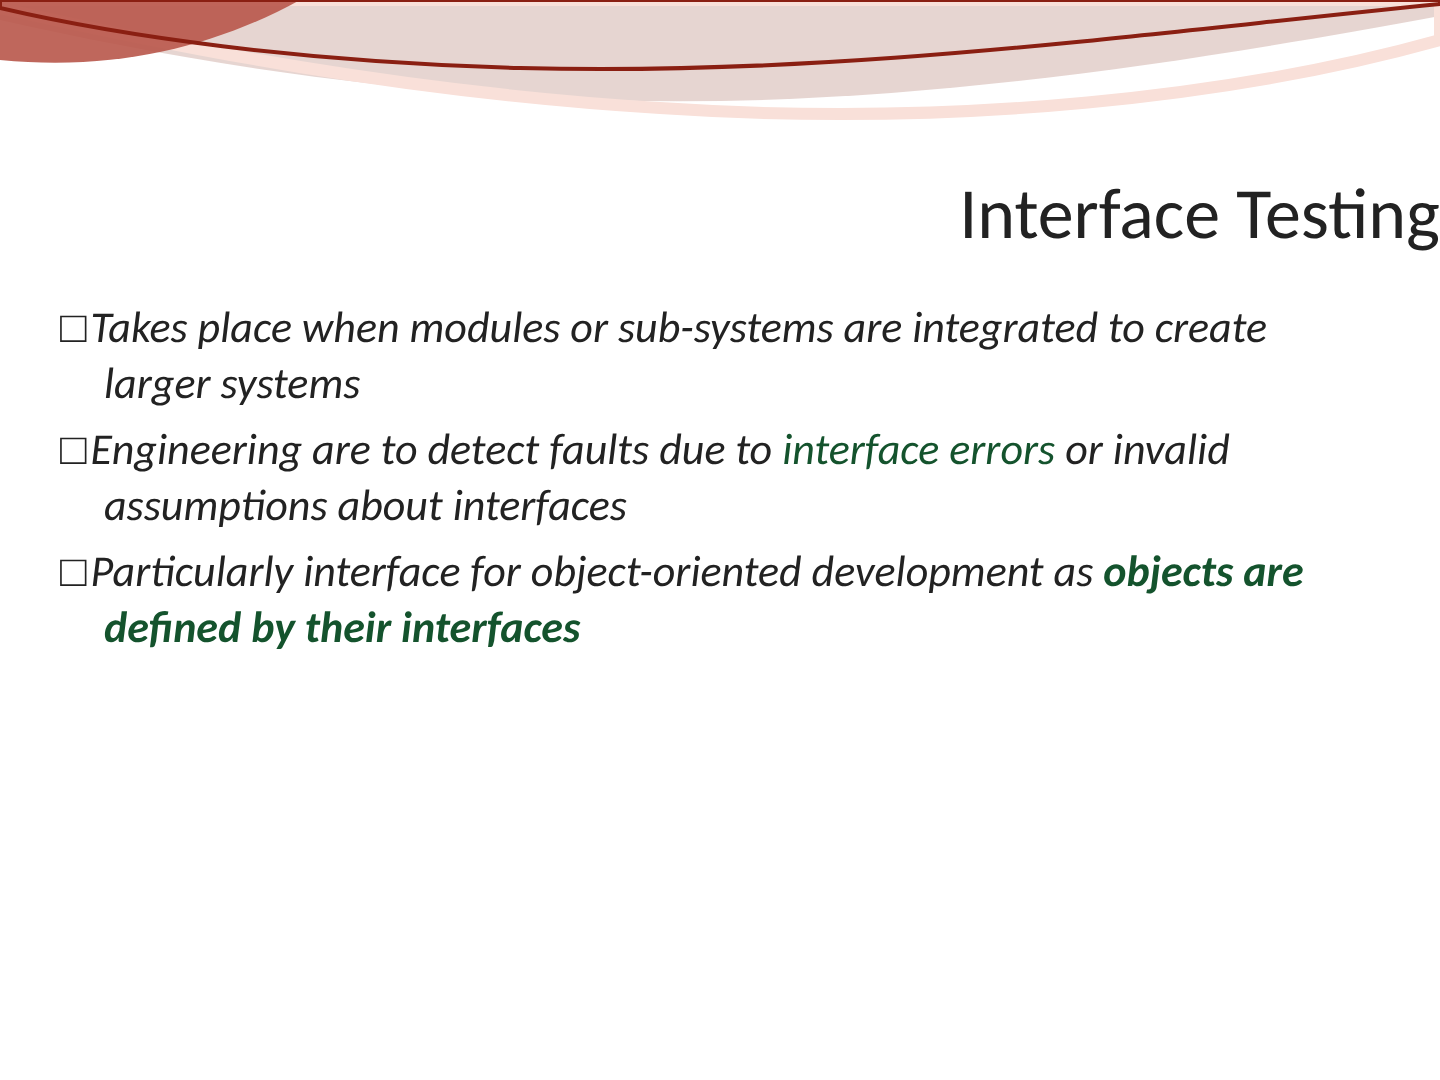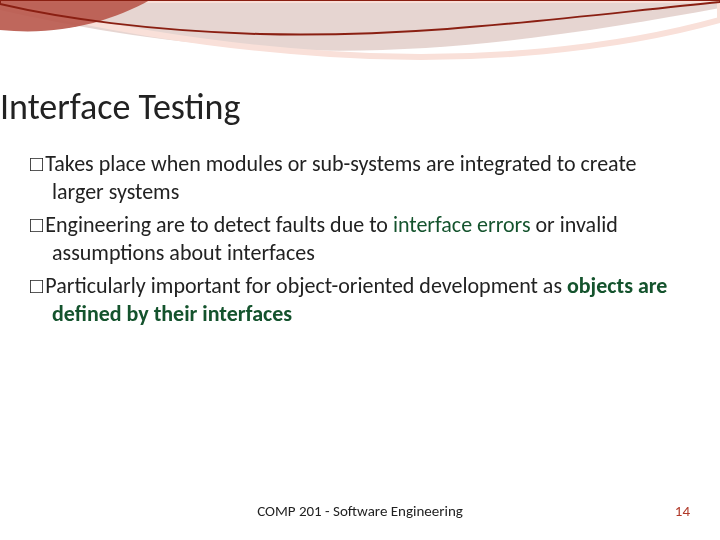--- a/index.html
+++ b/index.html
@@ -15,38 +15,39 @@
     position: absolute;
     top: 0; left: 0; right: 0;
     height: 80px;
     pointer-events: none;
   }
   .swoosh svg { display: block; width: 100%; height: 100%; }
   .title {
     position: absolute;
     top: 85px;
     left: 0; right: 0;
-    text-align: left;
+    text-align: right;
     font-size: 36px;
     font-weight: 400;
     color: #222;
   }
   .body {
     position: absolute;
     top: 150px;
     left: 30px;
     right: 30px;
     font-size: 22px;
     line-height: 1.25;
     color: #222;
   }
   .bullet {
     margin-bottom: 6px;
     padding-left: 22px;
     text-indent: -22px;
+    font-style: italic;
   }
   .bullet::before {
     content: "\25A1"; 
     font-family: "Segoe UI Symbol", sans-serif;
     margin-right: 2px;
   }
   .accent { color: #14532d; font-weight: 400; }
   .accent.bold, .bold { font-weight: 700; }
   .footer {
     position: absolute;
@@ -80,21 +81,17 @@
       <path d="M0,0 L720,0 L720,2 C560,18 420,38 260,34 C150,31 60,18 0,4 Z" fill="none" stroke="#8a1f12" stroke-width="2"></path>
     </svg>
   </div>
 
   <h1 class="title">Interface Testing</h1>
 
   <div class="body">
 
   <div class="bullet"><span>Takes place when modules or sub-systems are integrated to create larger systems</span></div>
       <div class="bullet"><span>Engineering are to detect faults due to </span><span class="accent">interface errors</span><span> or invalid assumptions about interfaces</span></div>
-      <div class="bullet"><span>Particularly important for object-oriented development as </span><span class="accent bold">objects are defined by their interfaces</span></div>
+      <div class="bullet"><span>Particularly interface for object-oriented development as </span><span class="accent bold">objects are defined by their interfaces</span></div>
     </div>
 
-  <div class="footer">
-    <span class="footer-center">COMP 201 - Software Engineering</span>
-    <span class="footer-right">14</span>
-  </div>
 
 </div>
 
 </body></html>

